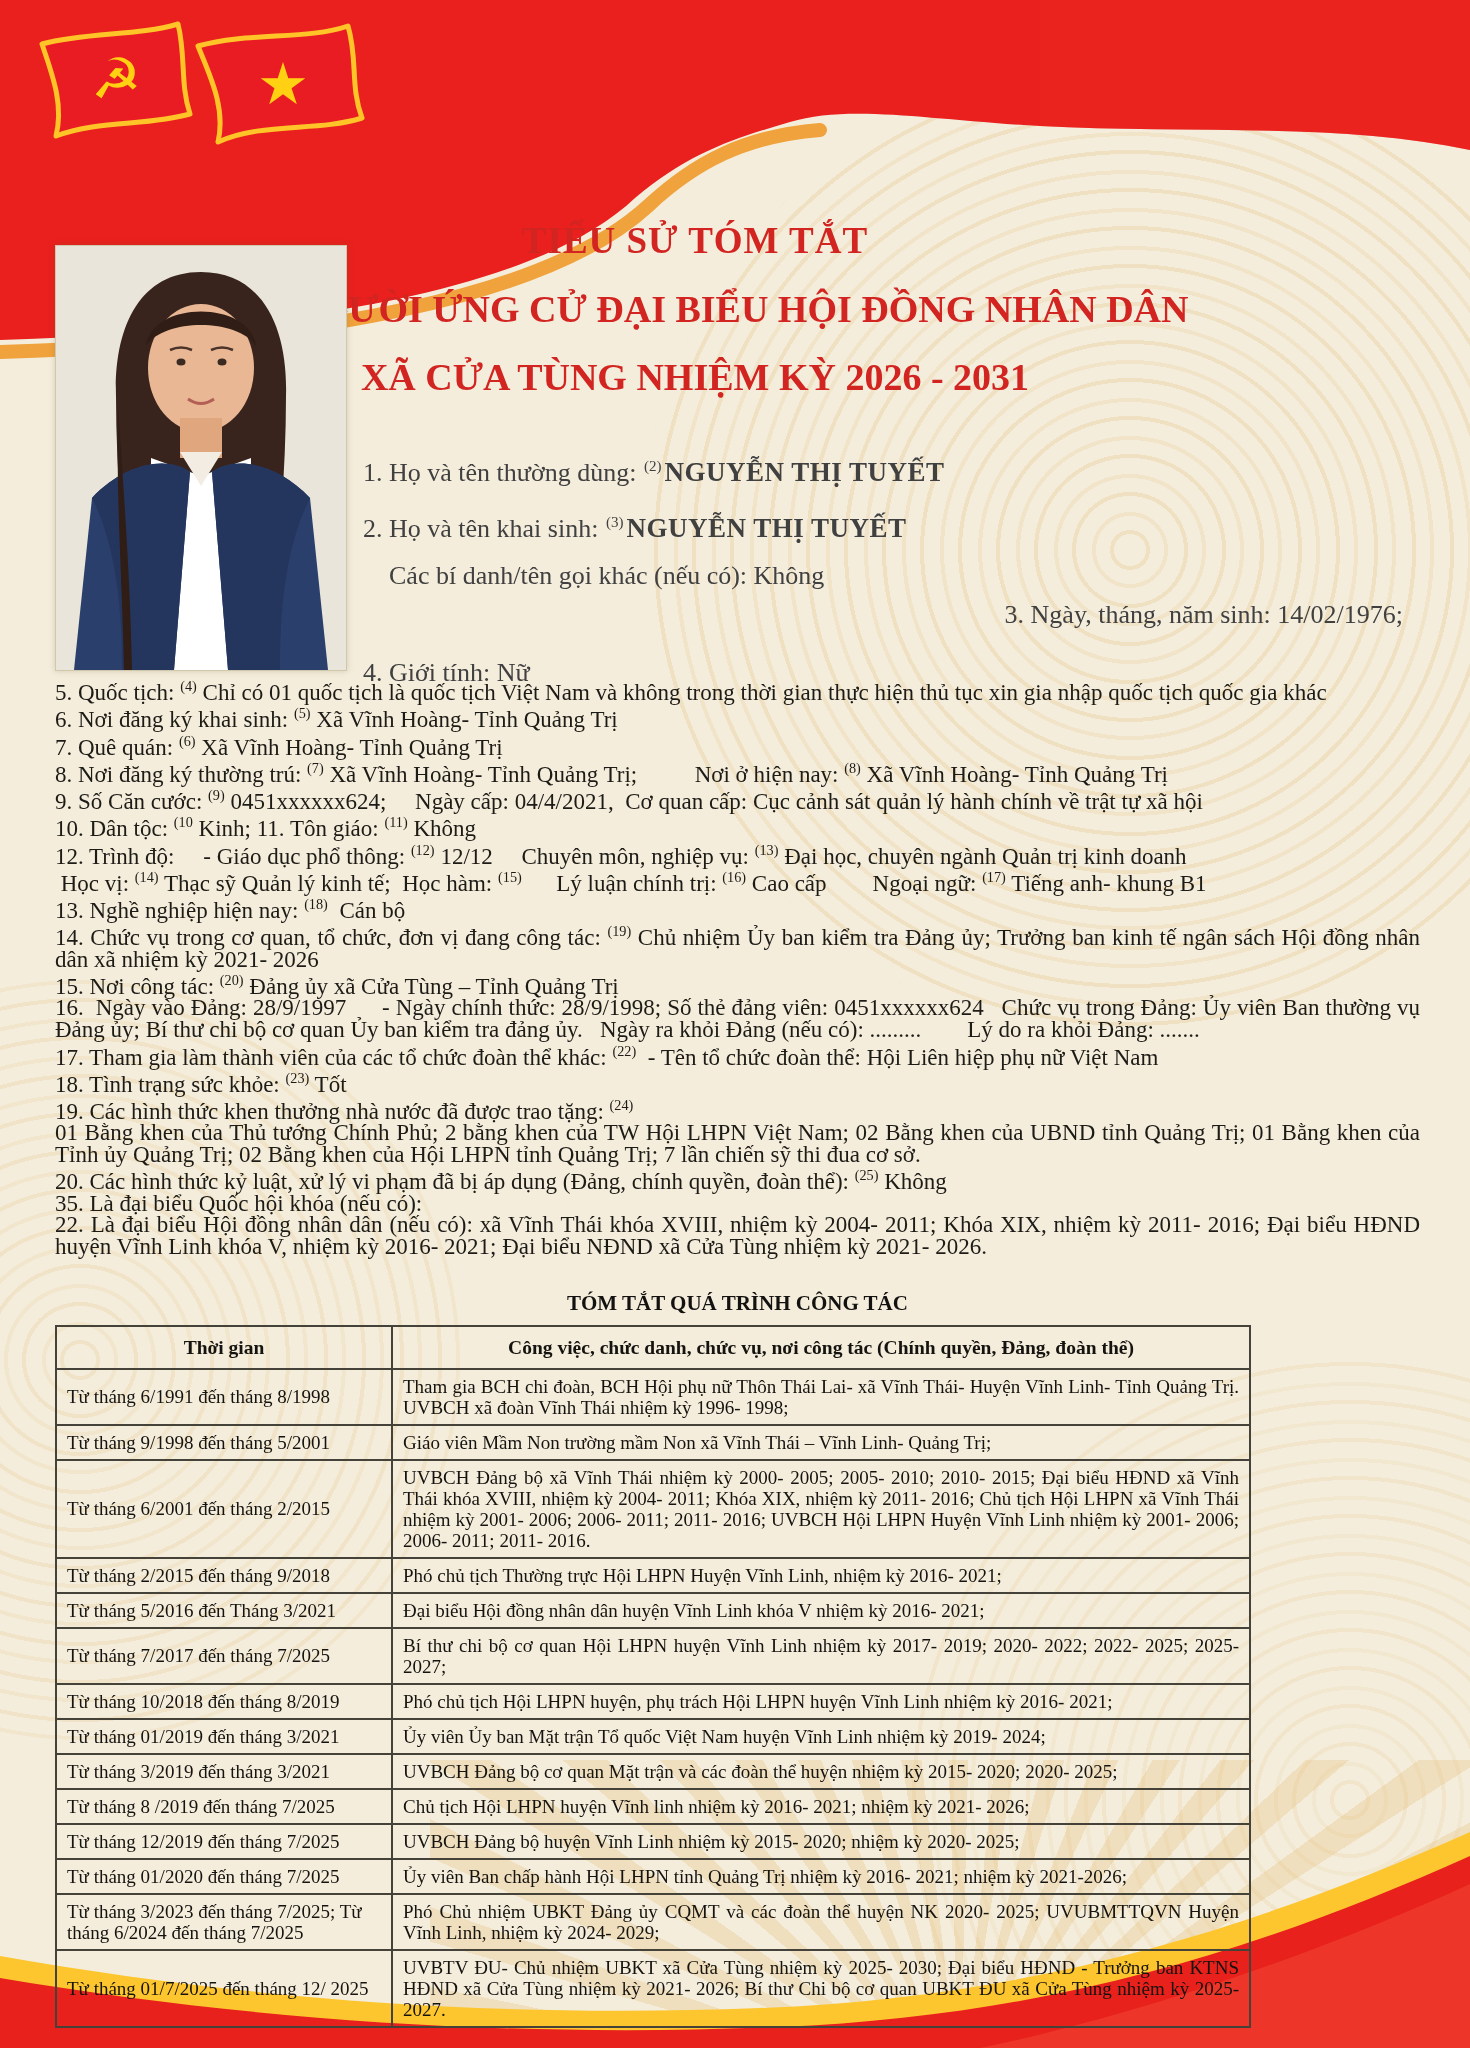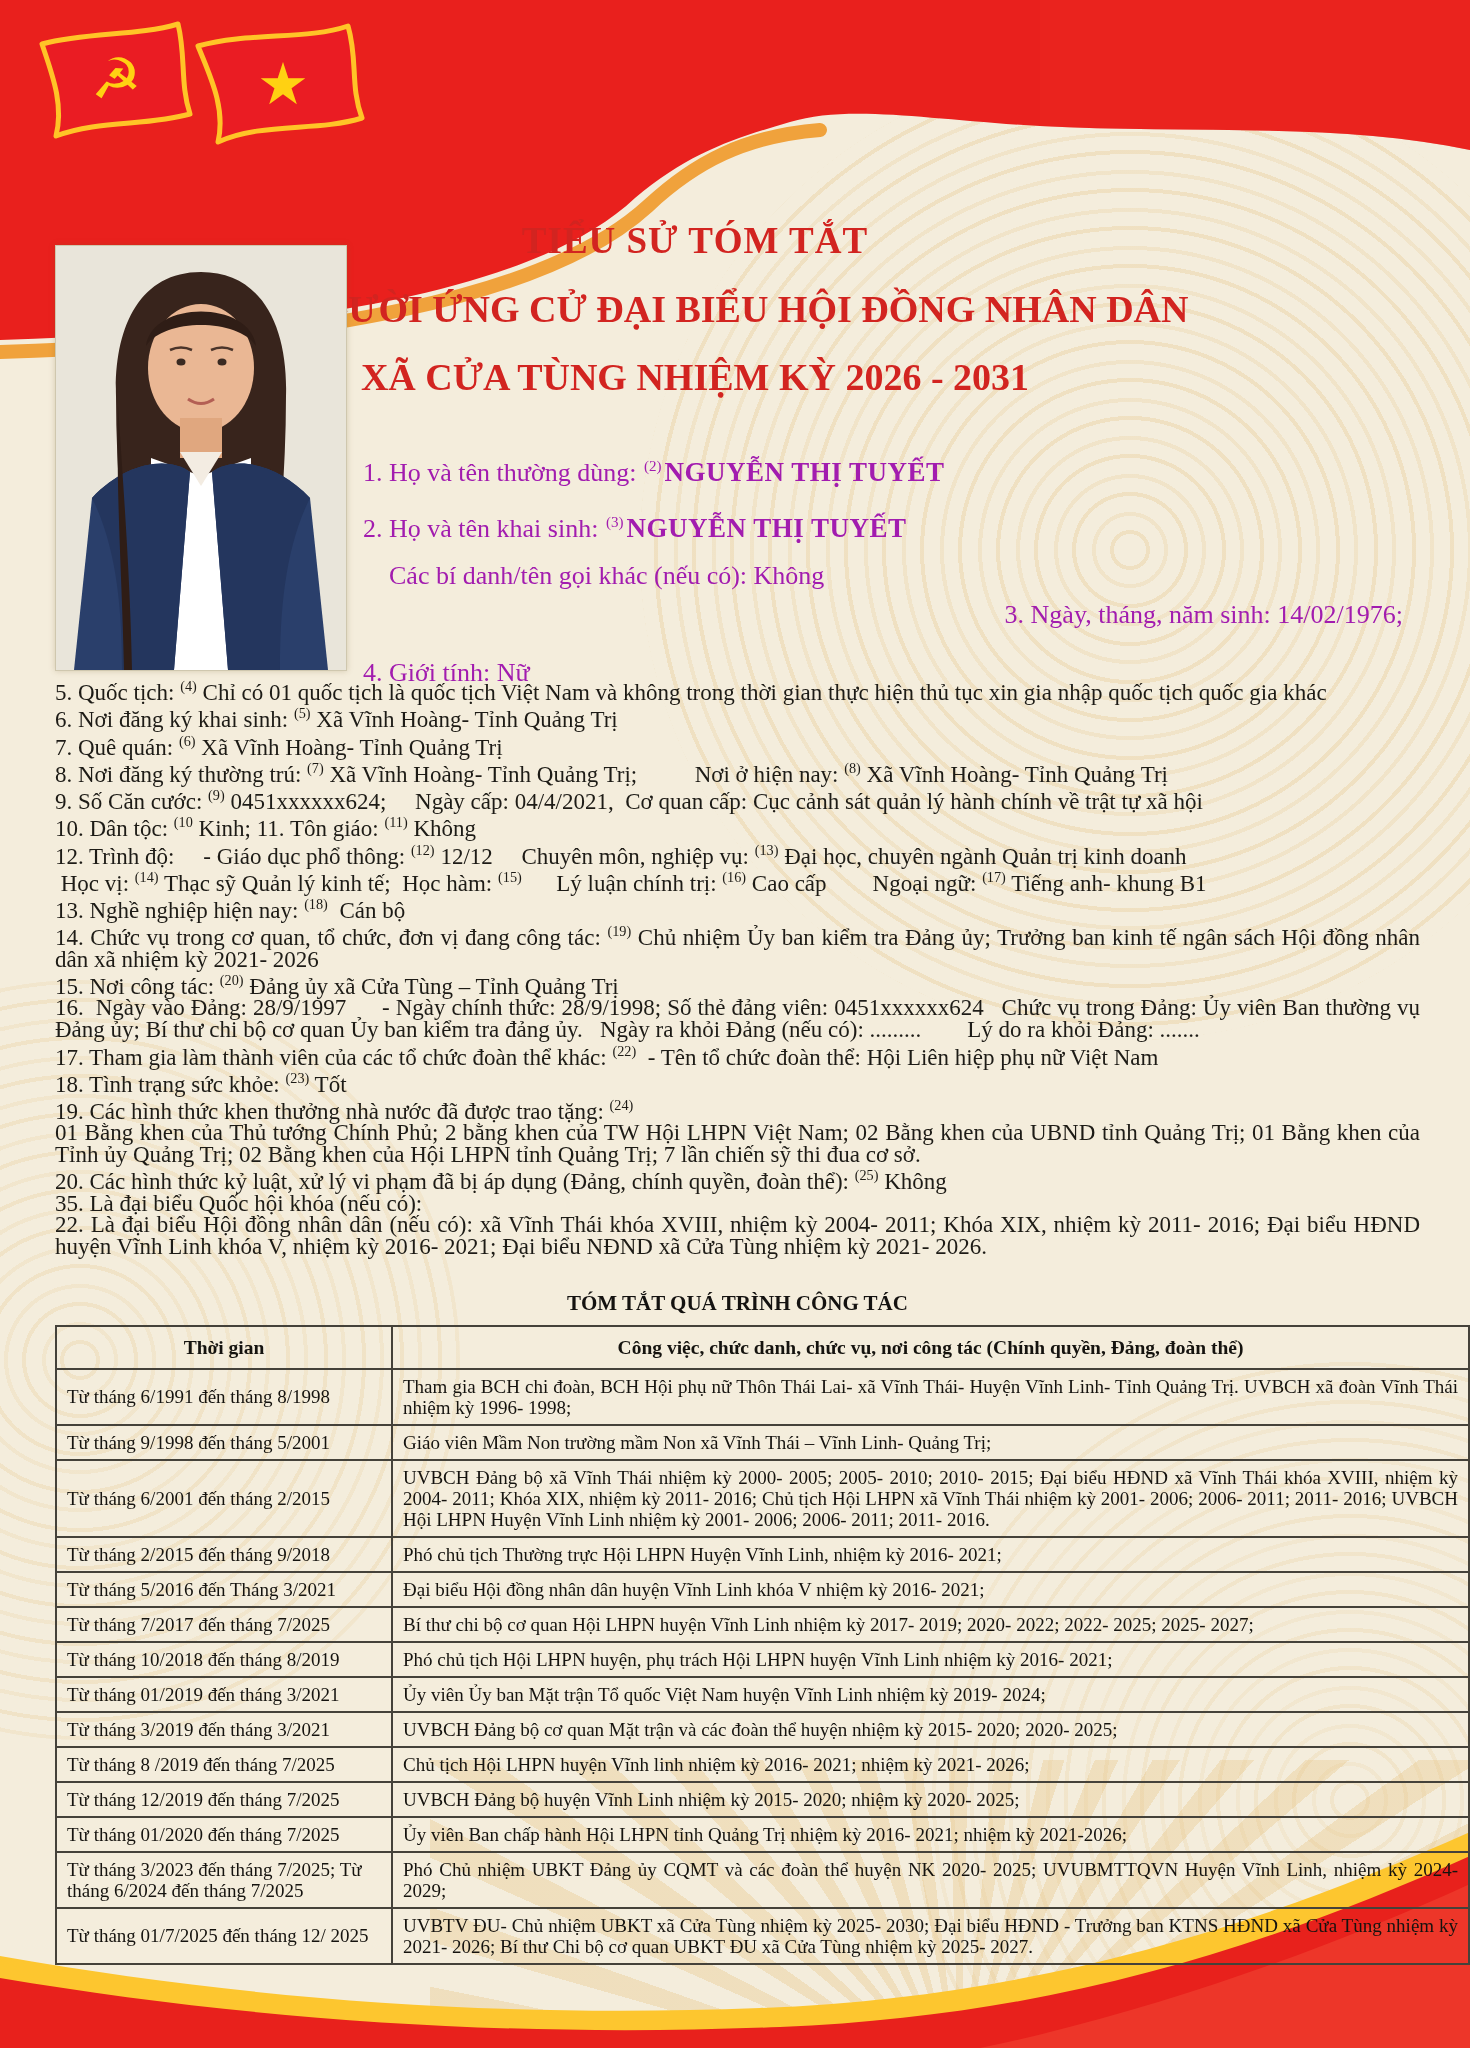--- a/index.html
+++ b/index.html
@@ -25,35 +25,35 @@
   .title-block{position:absolute;left:140px;top:218px;width:1110px;text-align:center;z-index:3;
     color:#d22420;font-weight:bold;}
   .title-line-1{font-size:37px;line-height:46px;margin-bottom:22px;letter-spacing:1px;}
   .title-line-2{font-size:38px;line-height:46px;margin-bottom:22px;}
   .title-line-3{font-size:38px;line-height:46px;}
 
   .photo{position:absolute;left:55px;top:245px;width:290px;height:424px;z-index:3;
     border:1px solid #cfc7ae;box-shadow:0 0 6px rgba(120,90,40,.25);background:#e9e5da;}
 
   .personal{position:absolute;left:363px;top:448px;width:1040px;z-index:3;
-    color:#a21caf;font-size:26px;line-height:36px;}
+    color:#404040;font-size:26px;line-height:36px;}
   .pline{white-space:nowrap;}
   .pline sup{font-size:.58em;padding:0 3px 0 1px;}
   .pline .bold-name{font-weight:bold;font-size:27px;letter-spacing:.5px;}
   .pline:nth-child(1){margin-bottom:13px;}
   .pline:nth-child(2){margin-bottom:12px;}
   .pline:nth-child(3){margin-bottom:3px;margin-left:26px;}
   .pline:nth-child(4){margin-bottom:22px;text-align:right;}
 
   .main-flow{position:absolute;left:55px;top:676px;width:1365px;z-index:3;color:#1d1b16;}
   .bio-line{font-size:23px;line-height:21.6px;text-align:justify;}
   .bio-line sup{font-size:.62em;}
   .section-title{margin-top:33px;margin-bottom:9px;text-align:center;font-weight:bold;font-size:21px;color:#141210;}
 
-  table.work{border-collapse:collapse;width:1415px;font-size:19px;line-height:21px;color:#15130f;padding-left:36px;}
+  table.work{border-collapse:collapse;width:1196px;font-size:19px;line-height:21px;color:#15130f;padding-left:36px;}
   table.work th, table.work td{border:2px solid #45423a;padding:6px 10px;}
   table.work th{font-weight:bold;text-align:center;font-size:19.5px;padding:10px 8px;}
   th.col-time{width:318px;}
   td.cell-time{vertical-align:middle;padding-left:14px;}
   td.cell-work{vertical-align:top;text-align:justify;}
 </style>
 </head>
 <body>
 
 <div class="page">

